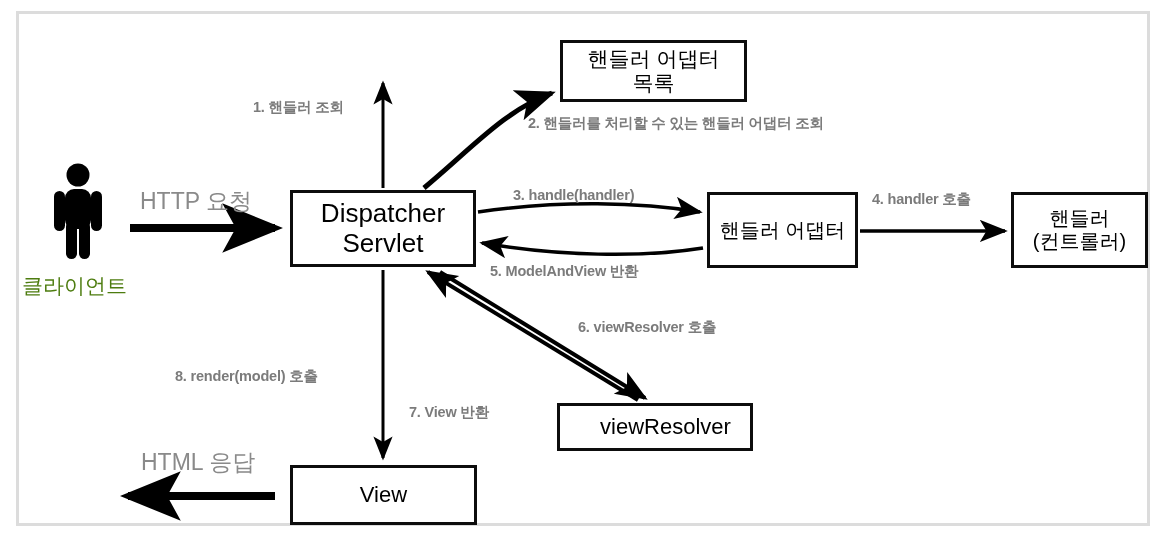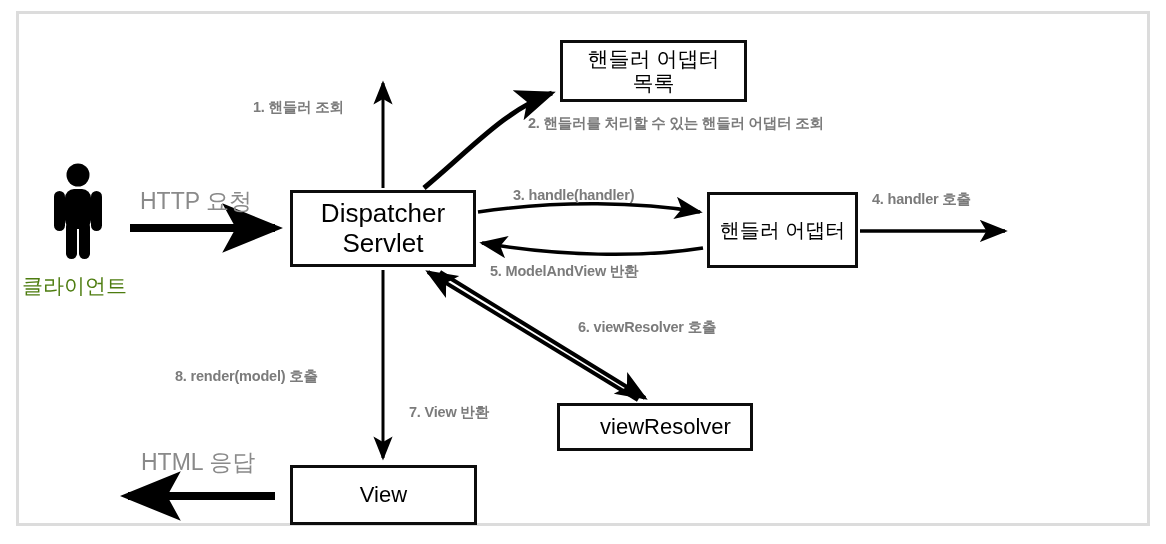--- a/index.html
+++ b/index.html
@@ -89,20 +89,24 @@
 
   <div class="node" style="left:290px;top:190px;width:186px;height:77px;font-size:26px;">
     <span>Dispatcher
 Servlet</span>
   </div>
 
   <div class="node" style="left:707px;top:192px;width:151px;height:76px;font-size:20px;">
     <span>핸들러 어댑터</span>
   </div>
 
+  <div class="node" style="left:1011px;top:192px;width:137px;height:76px;font-size:20px;">
+    <span>핸들러
+(컨트롤러)</span>
+  </div>
 
   <div class="node" style="left:557px;top:403px;width:196px;height:48px;font-size:22px;padding-left:21px;">
     <span>viewResolver</span>
   </div>
 
   <div class="node" style="left:290px;top:465px;width:187px;height:60px;font-size:22px;">
     <span>View</span>
   </div>
 
   <div class="lbl-big" style="left:140px;top:186px;">HTTP 요청</div>

